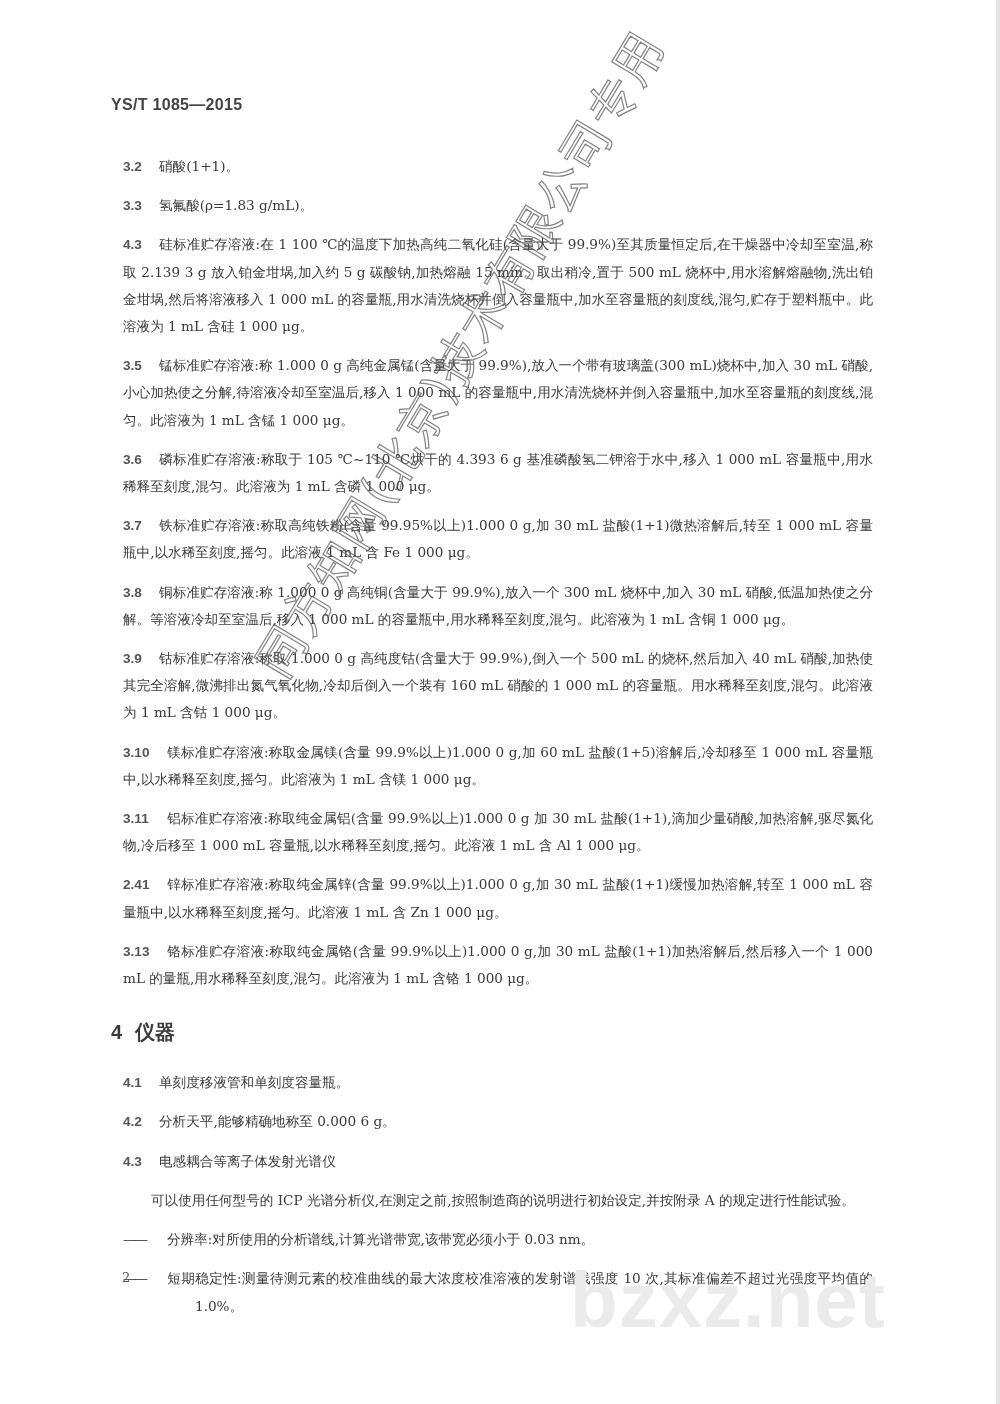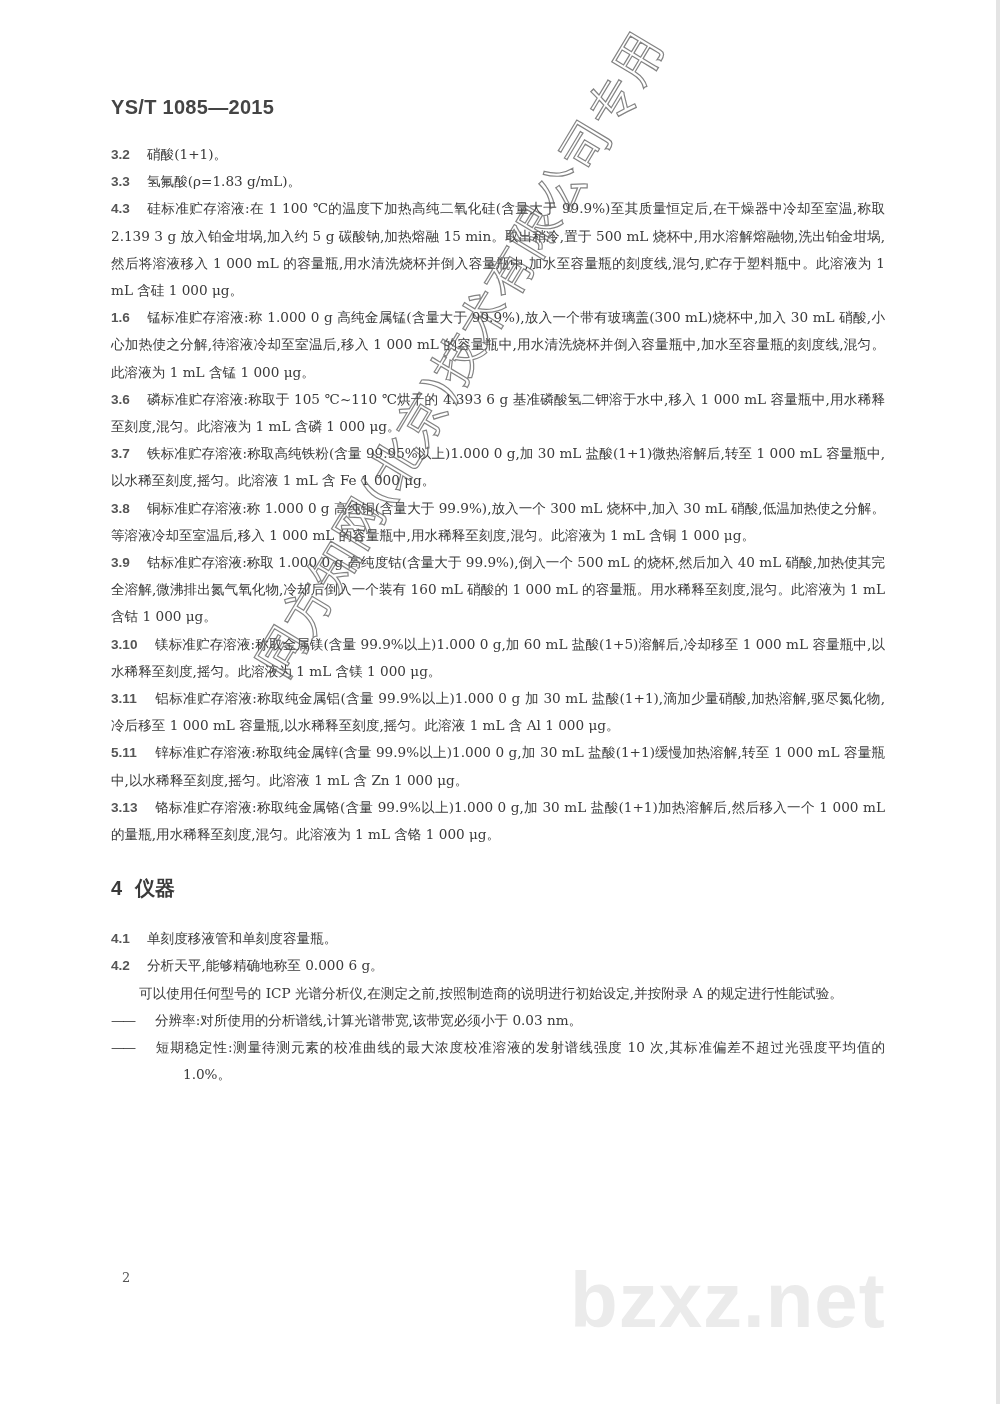--- a/index.html
+++ b/index.html
@@ -3,24 +3,24 @@
   <meta charset="utf-8">
   <style>
     html, body { margin: 0; padding: 0; }
     body {
       width: 1000px; height: 1404px; background: #ffffff; position: relative; overflow: hidden;
       font-family: "DejaVu Serif", "Liberation Serif", serif; color: #3a3a3a;
     }
     .page-edge { position: absolute; right: 0; top: 0; width: 4px; height: 1404px; background: #e4e4e4; }
     .header {
       position: absolute; left: 111px; top: 96px; font-family: "Liberation Sans", sans-serif;
-      font-weight: bold; font-size: 20px; color: #444; letter-spacing: 0.3px;
+      font-weight: bold; font-size: 16px; color: #444; letter-spacing: 0.3px;
     }
     .content { position: absolute; left: 111px; top: 141px; width: 774px; }
-    .para { font-size: 13.6px; line-height: 27.2px; margin: 0; text-align: justify; text-align-last: left; }
+    .para { font-size: 13.6px; line-height: 27.2px; margin: 12px; text-align: justify; text-align-last: left; }
     .para .num { font-family: "Liberation Sans", sans-serif; font-weight: bold; color: #555; display: inline-block; min-width: 30px; margin-right: 6px; }
     .para .num.wide { min-width: 38px; }
     .section-title { font-size: 20px; font-weight: bold; margin: 27px 0 23px 0; line-height: 27px; }
     .section-title .num { font-family: "Liberation Sans", sans-serif; display: inline-block; width: 24px; }
     .indent { text-indent: 28px; }
     .dash-item { padding-left: 72px; text-indent: -72px; }
     .dash-item .dash { display: inline-block; width: 44px; text-indent: 0; letter-spacing: -2px; }
     .page-number { position: absolute; left: 122px; top: 1270px; font-size: 13px; color: #555; }
     .stamp {
       position: absolute; left: 270px; top: 640px; width: 820px; transform: rotate(-59deg);
@@ -37,34 +37,35 @@
 <body>
 
 <div class="page-edge"></div>
 
 <div class="header">YS/T 1085—2015</div>
 
 <div class="content">
   <p class="para"><span class="num">3.2</span><span>硝酸(1+1)。</span></p>
   <p class="para"><span class="num">3.3</span><span>氢氟酸(ρ=1.83 g/mL)。</span></p>
   <p class="para"><span class="num">4.3</span><span>硅标准贮存溶液:在 1 100 ℃的温度下加热高纯二氧化硅(含量大于 99.9%)至其质量恒定后,在干燥器中冷却至室温,称取 2.139 3 g 放入铂金坩埚,加入约 5 g 碳酸钠,加热熔融 15 min。取出稍冷,置于 500 mL 烧杯中,用水溶解熔融物,洗出铂金坩埚,然后将溶液移入 1 000 mL 的容量瓶,用水清洗烧杯并倒入容量瓶中,加水至容量瓶的刻度线,混匀,贮存于塑料瓶中。此溶液为 1 mL 含硅 1 000 μg。</span></p>
-  <p class="para"><span class="num">1.6</span><span>锰标准贮存溶液:称 1.000 0 g 高纯金属锰(含量大于 99.9%),放入一个带有玻璃盖(300 mL)烧杯中,加入 30 mL 硝酸,小心加热使之分解,待溶液冷却至室温后,移入 1 000 mL 的容量瓶中,用水清洗烧杯并倒入容量瓶中,加水至容量瓶的刻度线,混匀。此溶液为 1 mL 含锰 1 000 μg。</span></p>
+  <p class="para"><span class="num">3.5</span><span>锰标准贮存溶液:称 1.000 0 g 高纯金属锰(含量大于 99.9%),放入一个带有玻璃盖(300 mL)烧杯中,加入 30 mL 硝酸,小心加热使之分解,待溶液冷却至室温后,移入 1 000 mL 的容量瓶中,用水清洗烧杯并倒入容量瓶中,加水至容量瓶的刻度线,混匀。此溶液为 1 mL 含锰 1 000 μg。</span></p>
   <p class="para"><span class="num">3.6</span><span>磷标准贮存溶液:称取于 105 ℃~110 ℃烘干的 4.393 6 g 基准磷酸氢二钾溶于水中,移入 1 000 mL 容量瓶中,用水稀释至刻度,混匀。此溶液为 1 mL 含磷 1 000 μg。</span></p>
   <p class="para"><span class="num">3.7</span><span>铁标准贮存溶液:称取高纯铁粉(含量 99.95%以上)1.000 0 g,加 30 mL 盐酸(1+1)微热溶解后,转至 1 000 mL 容量瓶中,以水稀至刻度,摇匀。此溶液 1 mL 含 Fe 1 000 μg。</span></p>
   <p class="para"><span class="num">3.8</span><span>铜标准贮存溶液:称 1.000 0 g 高纯铜(含量大于 99.9%),放入一个 300 mL 烧杯中,加入 30 mL 硝酸,低温加热使之分解。等溶液冷却至室温后,移入 1 000 mL 的容量瓶中,用水稀释至刻度,混匀。此溶液为 1 mL 含铜 1 000 μg。</span></p>
   <p class="para"><span class="num">3.9</span><span>钴标准贮存溶液:称取 1.000 0 g 高纯度钴(含量大于 99.9%),倒入一个 500 mL 的烧杯,然后加入 40 mL 硝酸,加热使其完全溶解,微沸排出氮气氧化物,冷却后倒入一个装有 160 mL 硝酸的 1 000 mL 的容量瓶。用水稀释至刻度,混匀。此溶液为 1 mL 含钴 1 000 μg。</span></p>
   <p class="para"><span class="num wide">3.10</span><span>镁标准贮存溶液:称取金属镁(含量 99.9%以上)1.000 0 g,加 60 mL 盐酸(1+5)溶解后,冷却移至 1 000 mL 容量瓶中,以水稀释至刻度,摇匀。此溶液为 1 mL 含镁 1 000 μg。</span></p>
   <p class="para"><span class="num wide">3.11</span><span>铝标准贮存溶液:称取纯金属铝(含量 99.9%以上)1.000 0 g 加 30 mL 盐酸(1+1),滴加少量硝酸,加热溶解,驱尽氮化物,冷后移至 1 000 mL 容量瓶,以水稀释至刻度,摇匀。此溶液 1 mL 含 Al 1 000 μg。</span></p>
-  <p class="para"><span class="num wide">5.11</span><span>锌标准贮存溶液:称取纯金属锌(含量 99.9%以上)1.000 0 g,加 30 mL 盐酸(1+1)缓慢加热溶解,转至 1 000 mL 容量瓶中,以水稀释至刻度,摇匀。此溶液 1 mL 含 Zn 1 000 μg。</span></p>
+  <p class="para"><span class="num wide">2.41</span><span>锌标准贮存溶液:称取纯金属锌(含量 99.9%以上)1.000 0 g,加 30 mL 盐酸(1+1)缓慢加热溶解,转至 1 000 mL 容量瓶中,以水稀释至刻度,摇匀。此溶液 1 mL 含 Zn 1 000 μg。</span></p>
   <p class="para"><span class="num wide">3.13</span><span>铬标准贮存溶液:称取纯金属铬(含量 99.9%以上)1.000 0 g,加 30 mL 盐酸(1+1)加热溶解后,然后移入一个 1 000 mL 的量瓶,用水稀释至刻度,混匀。此溶液为 1 mL 含铬 1 000 μg。</span></p>
 
   <div class="section-title"><span class="num">4</span><span>仪器</span></div>
 
   <p class="para"><span class="num">4.1</span><span>单刻度移液管和单刻度容量瓶。</span></p>
   <p class="para"><span class="num">4.2</span><span>分析天平,能够精确地称至 0.000 6 g。</span></p>
+  <p class="para"><span class="num">4.3</span><span>电感耦合等离子体发射光谱仪</span></p>
   <p class="para indent">可以使用任何型号的 ICP 光谱分析仪,在测定之前,按照制造商的说明进行初始设定,并按附录 A 的规定进行性能试验。</p>
   <p class="para dash-item"><span class="dash">——</span><span>分辨率:对所使用的分析谱线,计算光谱带宽,该带宽必须小于 0.03 nm。</span></p>
   <p class="para dash-item"><span class="dash">——</span><span>短期稳定性:测量待测元素的校准曲线的最大浓度校准溶液的发射谱线强度 10 次,其标准偏差不超过光强度平均值的 1.0%。</span></p>
 </div>
 
 <div class="page-number">2</div>
 
 <div class="stamp">同方知网(北京)技术有限公司专用</div>
 <div class="site-watermark">bzxz.net</div>
 

